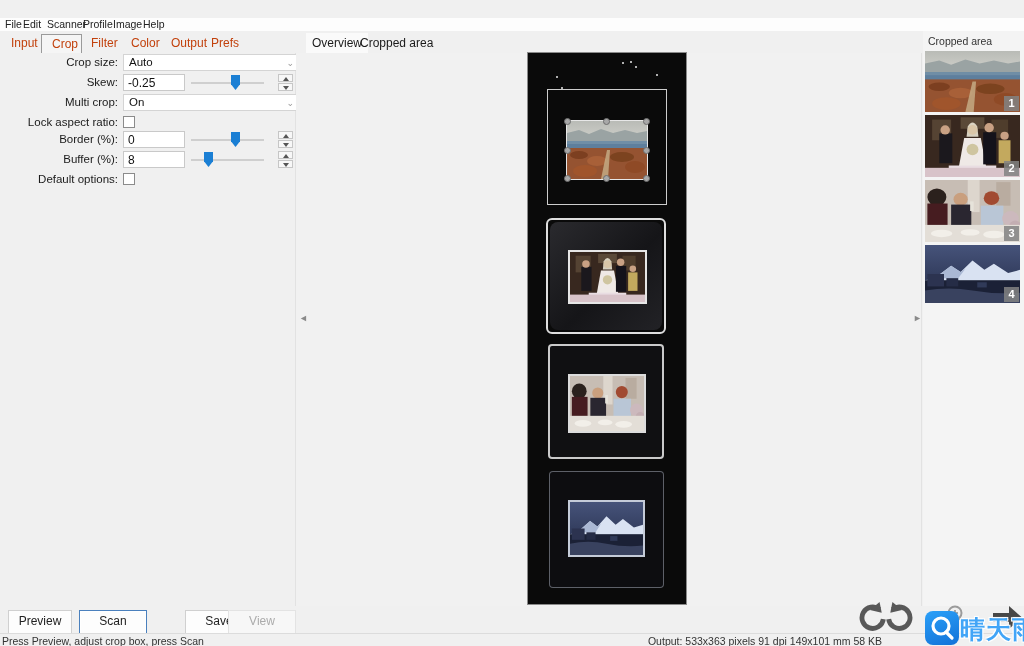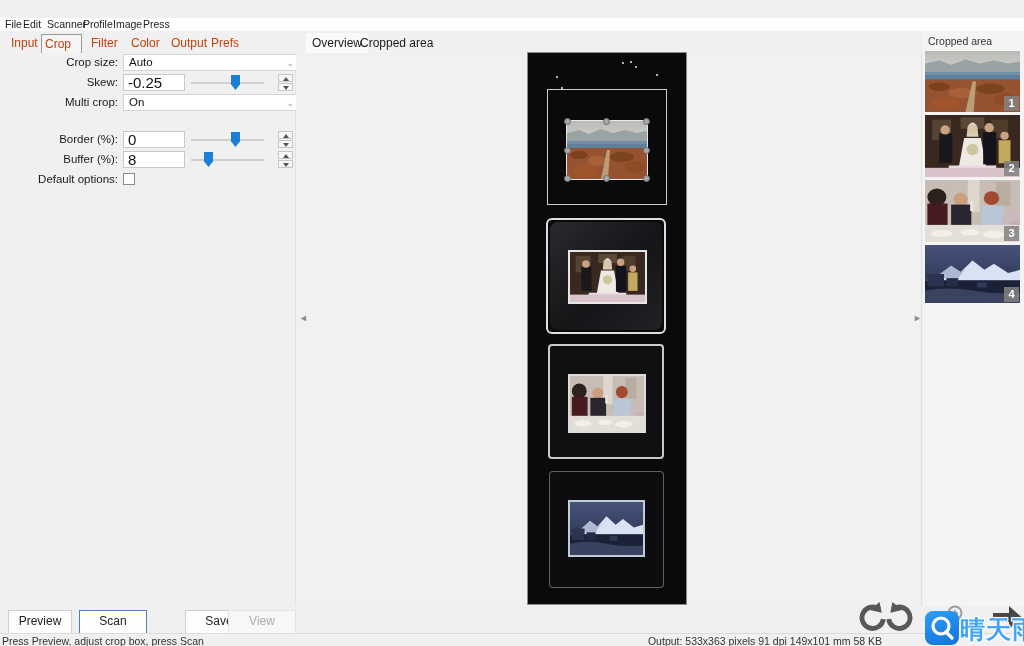--- a/index.html
+++ b/index.html
@@ -14,28 +14,28 @@
   .title-text { position:absolute; left:24px; top:3px; font-size:10.5px; color:#222; white-space:nowrap; }
   .app-icon { position:absolute; left:6px; top:2px; width:14px; height:14px; }
   .win-btn { position:absolute; top:0; width:28px; height:18px; text-align:center; line-height:17px; font-size:10px; color:#444; }
   .btn-min { left:934px; } .btn-max { left:969px; } .btn-close { left:1000px; }
   
   .menubar { position:absolute; left:0; top:18px; width:1024px; height:13px; background:#fdfdfd; }
   .menu-item { position:absolute; top:0; font-size:10.5px; color:#222; line-height:13px; }
   
   .opt-tabs { position:absolute; left:0; top:31px; width:296px; height:22px; background:#f0f0f0; }
   .opt-tab { position:absolute; top:3px; font-size:12px; color:#c2410c; padding:2px 3px; }
-  .opt-tab.active { border:1px solid #9a9a9a; background:#f5f5f5; text-align:left; }
+  .opt-tab.active { border:1px solid #9a9a9a; background:#f5f5f5; text-align:right; }
   
   .left-panel { position:absolute; left:0; top:53px; width:296px; height:553px; background:#f0f0f0; border-right:1px solid #e2e2e2; }
   .row { position:absolute; left:10px; width:296px; height:17px; }
   .row-label { position:absolute; left:0; top:2px; width:108px; text-align:right; font-size:11.5px; color:#1a1a1a; }
   .dropdown { position:absolute; left:113px; top:0; width:176px; height:17px; background:#fff; border:1px solid #d4d4d4; font-size:11.5px; line-height:15px; padding-left:5px; color:#111; }
   .dd-chev { position:absolute; right:4px; top:1px; color:#999; font-size:9px; }
-  .txt-input { position:absolute; left:113px; top:0; width:62px; height:17px; background:#fff; border:1px solid #c9c9c9; font-size:15px; padding:0 4px; font-family:"Liberation Sans",sans-serif; color:#111; }
+  .txt-input { position:absolute; left:113px; top:0; width:62px; height:17px; background:#fff; border:1px solid #c9c9c9; font-size:12px; padding:0 4px; font-family:"Liberation Sans",sans-serif; color:#111; }
   .slider { position:absolute; left:181px; top:0; width:73px; height:17px; }
   .slider-track { position:absolute; left:0; top:8px; width:73px; height:2px; background:#cfcfcf; }
   .slider-thumb { position:absolute; top:1px; width:9px; height:15px; background:#1b7fd4; clip-path:polygon(0 0,100% 0,100% 62%,50% 100%,0 62%); }
   .spinner { position:absolute; left:268px; top:0; width:15px; height:17px; }
   .spin-btn { position:absolute; left:0; width:15px; height:8px; background:#f7f7f7; border:1px solid #c6c6c6; }
   .spin-up { top:0; } .spin-down { top:9px; }
   .spin-btn i { position:absolute; left:4px; width:0; height:0; border-left:3px solid transparent; border-right:3px solid transparent; }
   .spin-up i { top:2px; border-bottom:4px solid #555; }
   .spin-down i { top:2px; border-top:4px solid #555; }
   .checkbox { position:absolute; left:113px; top:2px; width:12px; height:12px; background:#fff; border:1px solid #8b8b8b; }
@@ -162,21 +162,21 @@
     </defs>
   </svg>
 
 
   <div class="menubar">
     <span class="menu-item" style="left:5px">File</span>
     <span class="menu-item" style="left:23px">Edit</span>
     <span class="menu-item" style="left:47px">Scanner</span>
     <span class="menu-item" style="left:83px">Profile</span>
     <span class="menu-item" style="left:113px">Image</span>
-    <span class="menu-item" style="left:143px">Press</span>
+    <span class="menu-item" style="left:143px">Help</span>
   </div>
 
   <div class="opt-tabs">
     <span class="opt-tab" style="left:8px">Input</span>
     <span class="opt-tab active" style="left:41px;width:41px">Crop</span>
     <span class="opt-tab" style="left:88px">Filter</span>
     <span class="opt-tab" style="left:128px">Color</span>
     <span class="opt-tab" style="left:168px">Output</span>
     <span class="opt-tab" style="left:208px">Prefs</span>
   </div>
@@ -209,20 +209,24 @@
     </div>
 
     <div class="row" style="top:41px">
       <span class="row-label">Multi crop:</span>
       <div class="dropdown">
         <span>On</span>
         <span class="dd-chev">⌄</span>
       </div>
     </div>
 
+    <div class="row" style="top:61px">
+      <span class="row-label">Lock aspect ratio:</span>
+      <div class="checkbox"></div>
+    </div>
 
     <div class="row" style="top:78px">
       <span class="row-label">Border (%):</span>
       <input class="txt-input" value="0" style="">
       <div class="slider">
         <div class="slider-track"></div>
         <div class="slider-thumb" style="left:40px"></div>
       </div>
       <div class="spinner">
         <div class="spin-btn spin-up">

